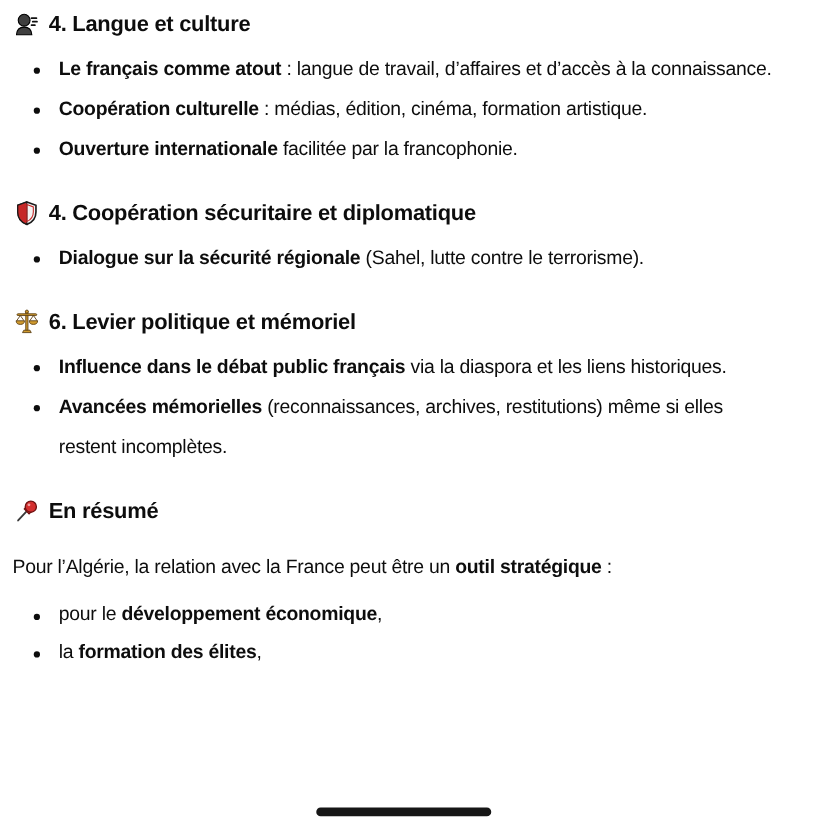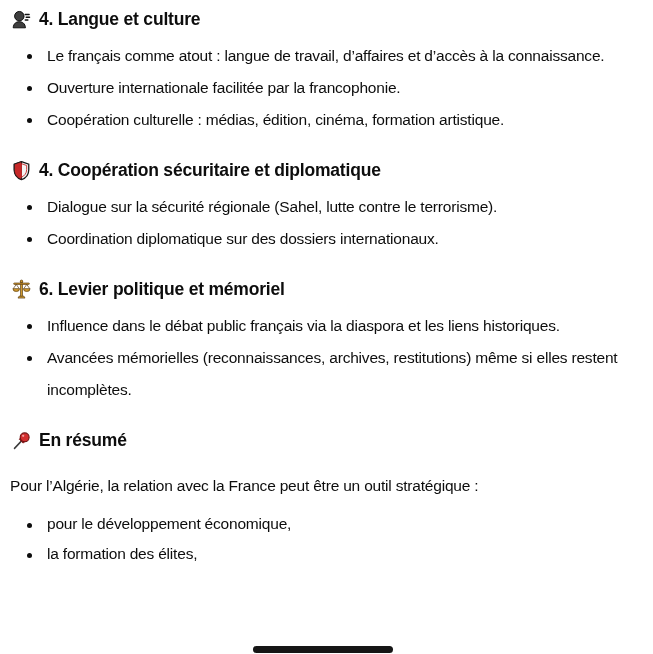--- a/index.html
+++ b/index.html
@@ -56,21 +56,21 @@
     content: "";
     position: absolute;
     left: 17px;
     top: 13.5px;
     width: 5px;
     height: 5px;
     border-radius: 50%;
     background: #0d0d0d;
   }
   ul.bullets.tight li { line-height: 30px; }
-  .b { font-weight: 400; }
+  .b { font-weight: 700; }
   .intro {
     margin: 20px 0 8px 0;
     line-height: 30px;
   }
   .bottom-bar {
     position: absolute;
     left: 50%;
     bottom: 1px;
     transform: translateX(-50%);
     width: 140px;
@@ -91,37 +91,36 @@
         <circle cx="9.5" cy="8.2" r="5.4" fill="#3f3f3f" stroke="#000" stroke-width="1"></circle>
         <rect x="15.5" y="5.4" width="6.0" height="1.7" rx="0.8" fill="#111"></rect>
         <rect x="16.6" y="8.6" width="5.4" height="1.7" rx="0.8" fill="#111"></rect>
         <rect x="15.5" y="11.8" width="4.6" height="1.7" rx="0.8" fill="#111"></rect>
       </svg>
     </span>
     <span>4. Langue et culture</span>
   </div>
   <ul class="bullets">
     <li><span class="b">Le français comme atout</span><span> : langue de travail, d’affaires et d’accès à la connaissance.</span></li>
+    <li><span class="b">Coopération culturelle</span><span> : médias, édition, cinéma, formation artistique.</span></li>
     <li><span class="b">Ouverture internationale</span><span> facilitée par la francophonie.</span></li>
-    <li><span class="b">Coopération culturelle</span><span> : médias, édition, cinéma, formation artistique.</span></li>
   </ul>
 
   <div class="heading">
     <span class="hicon">
       <svg viewBox="0 0 24 24">
         <path d="M12 1.8 L20.3 4.8 V11 C20.3 17 16.6 20.7 12 22.3 C7.4 20.7 3.7 17 3.7 11 V4.8 Z" fill="#f4f4f4" stroke="#1a1a1a" stroke-width="1.5"></path>
         <path d="M12 1.8 L3.7 4.8 V11 C3.7 17 7.4 20.7 12 22.3 Z" fill="#c62828" stroke="#1a1a1a" stroke-width="1"></path>
         <path d="M12 4.2 L17.9 6.3 V10.9 C17.9 15.3 15.3 18.2 12 19.7 Z" fill="none" stroke="#c62828" stroke-width="1"></path>
       </svg>
     </span>
     <span>4. Coopération sécuritaire et diplomatique</span>
   </div>
   <ul class="bullets">
     <li><span class="b">Dialogue sur la sécurité régionale</span><span> (Sahel, lutte contre le terrorisme).</span></li>
-    <li><span class="b">Coordination diplomatique</span><span> sur des dossiers internationaux.</span></li>
   </ul>
 
   <div class="heading">
     <span class="hicon">
       <svg viewBox="0 0 24 24">
         <rect x="11" y="2.5" width="2" height="17.5" fill="#d09a2e" stroke="#5b3f14" stroke-width="0.8"></rect>
         <circle cx="12" cy="2.6" r="1.4" fill="#d09a2e" stroke="#5b3f14" stroke-width="0.8"></circle>
         <rect x="3" y="4.6" width="18" height="1.6" rx="0.8" fill="#d09a2e" stroke="#5b3f14" stroke-width="0.8"></rect>
         <path d="M6 6.2 L2.6 11 M6 6.2 L9.4 11" stroke="#5b3f14" stroke-width="0.8" fill="none"></path>
         <path d="M2.2 11 h7.6 a3.8 3.3 0 0 1 -7.6 0 Z" fill="#d09a2e" stroke="#5b3f14" stroke-width="0.8"></path>

